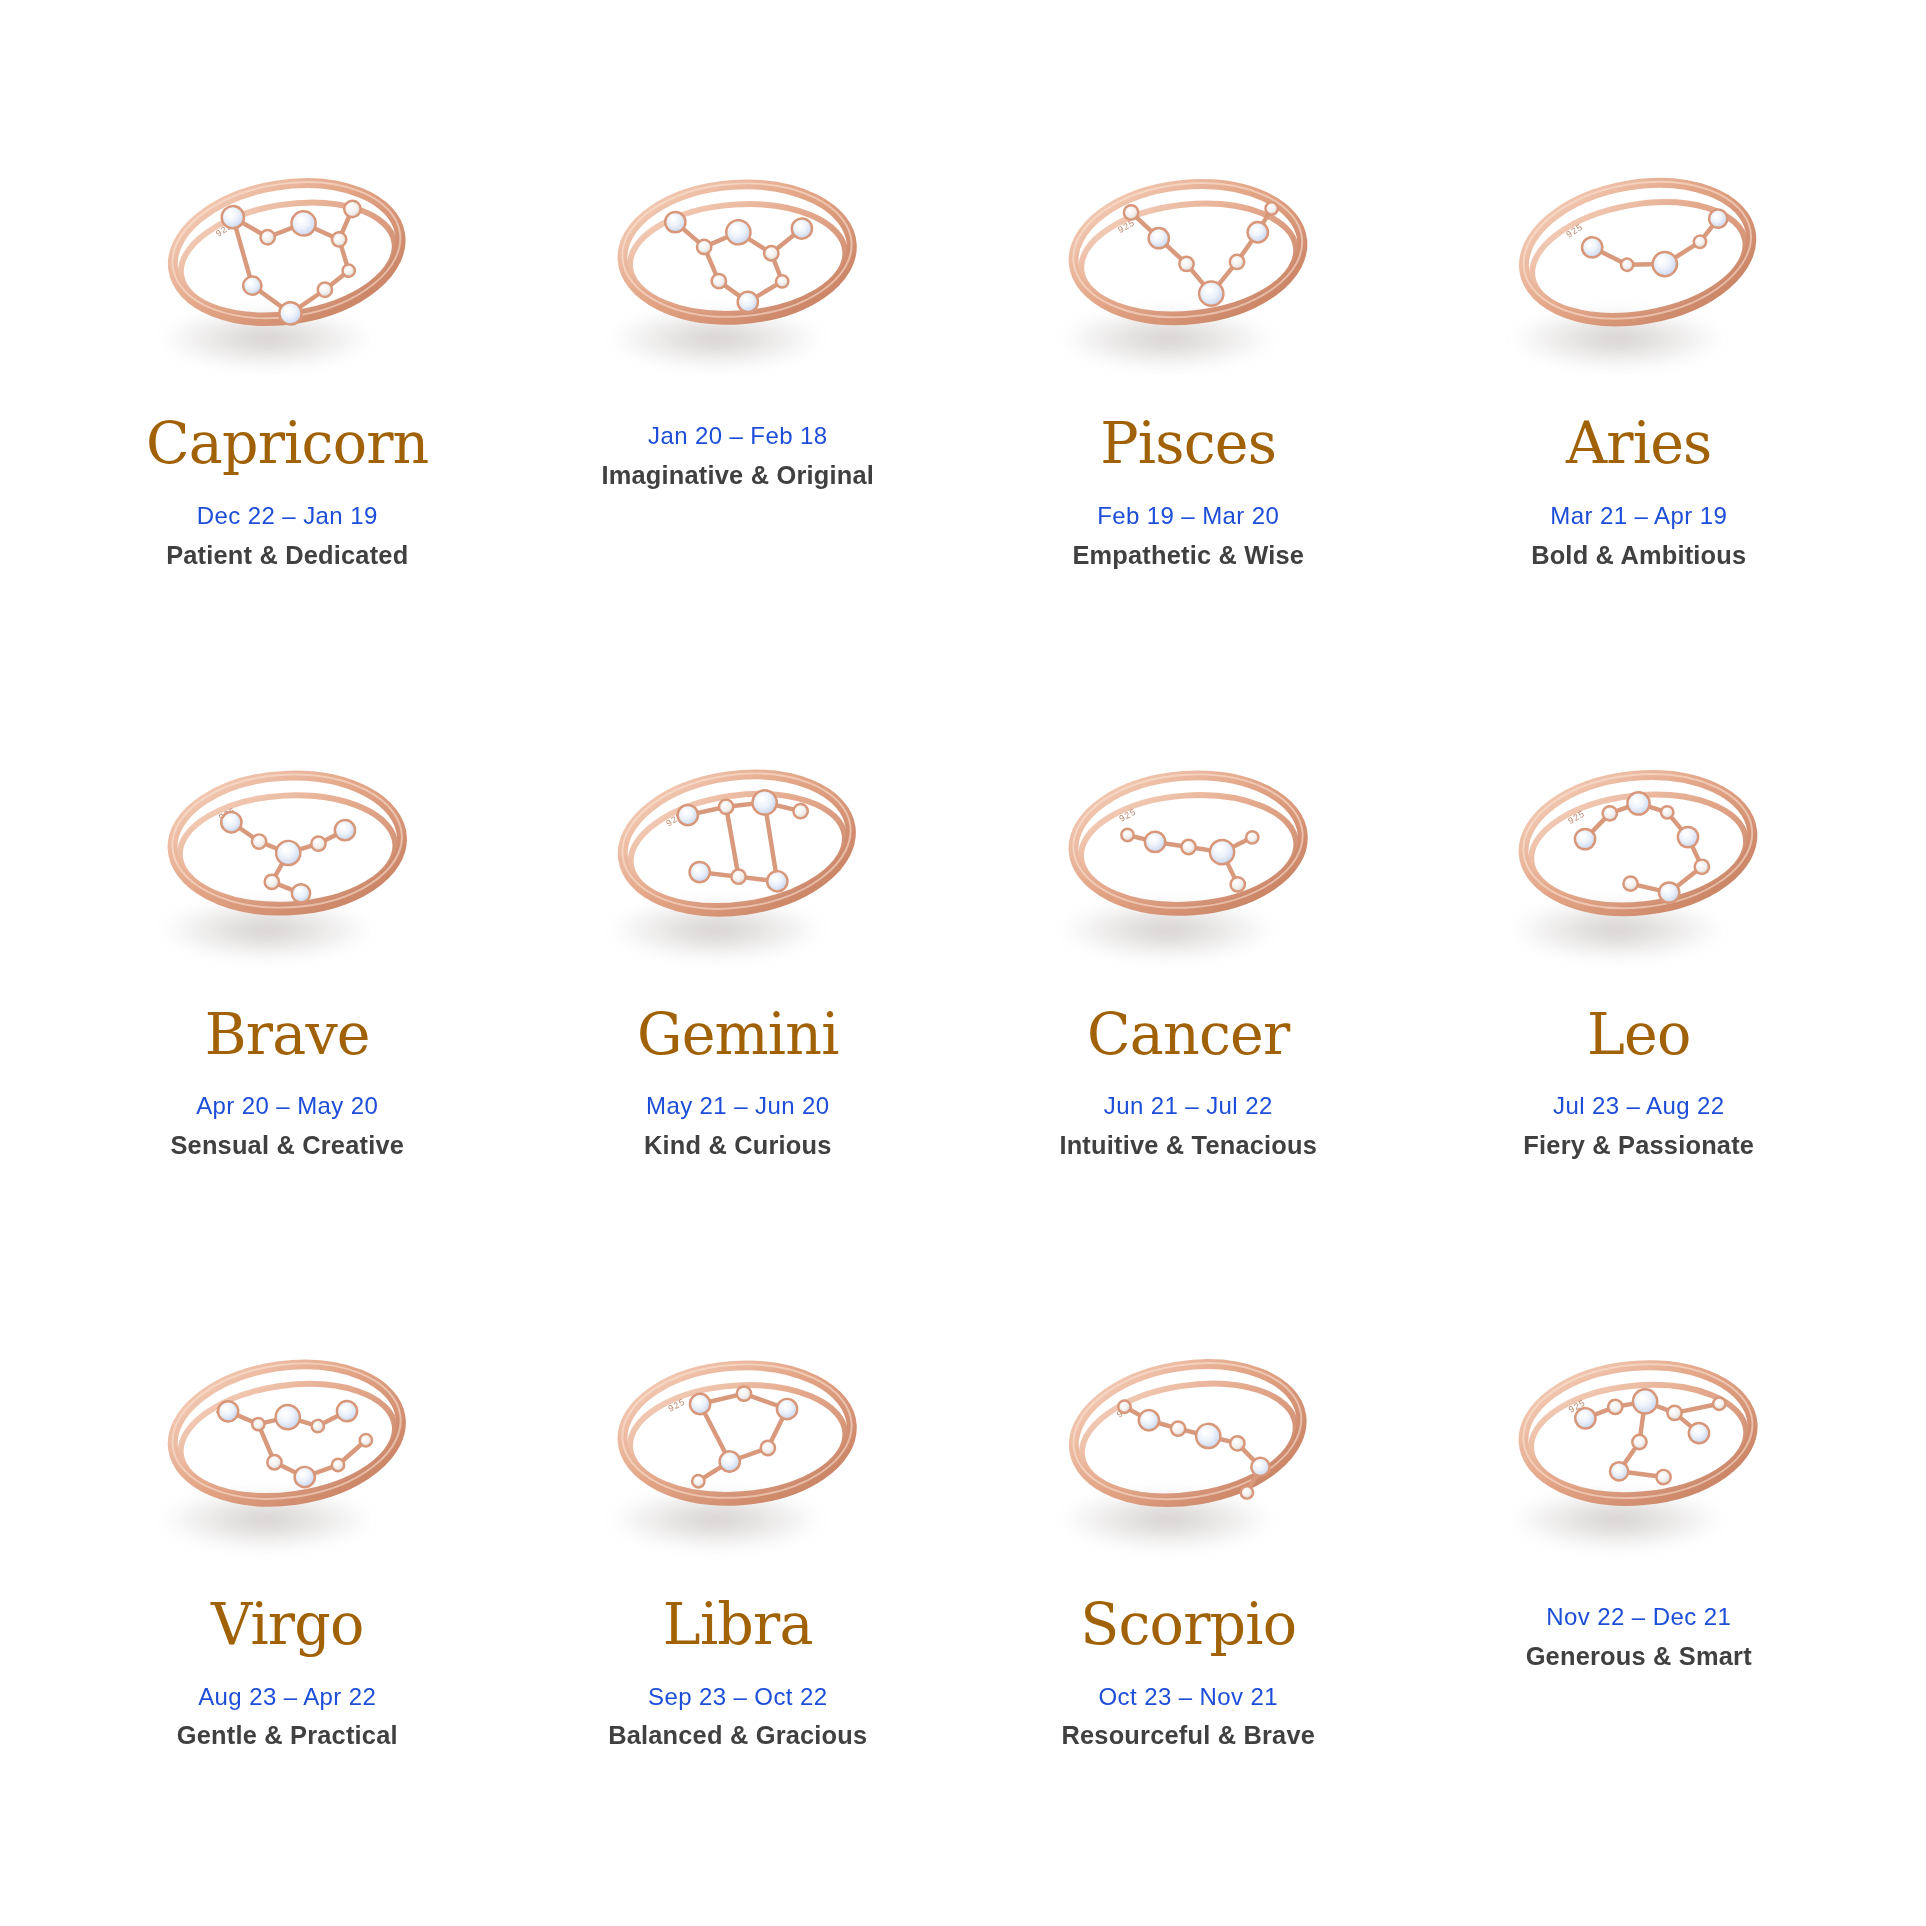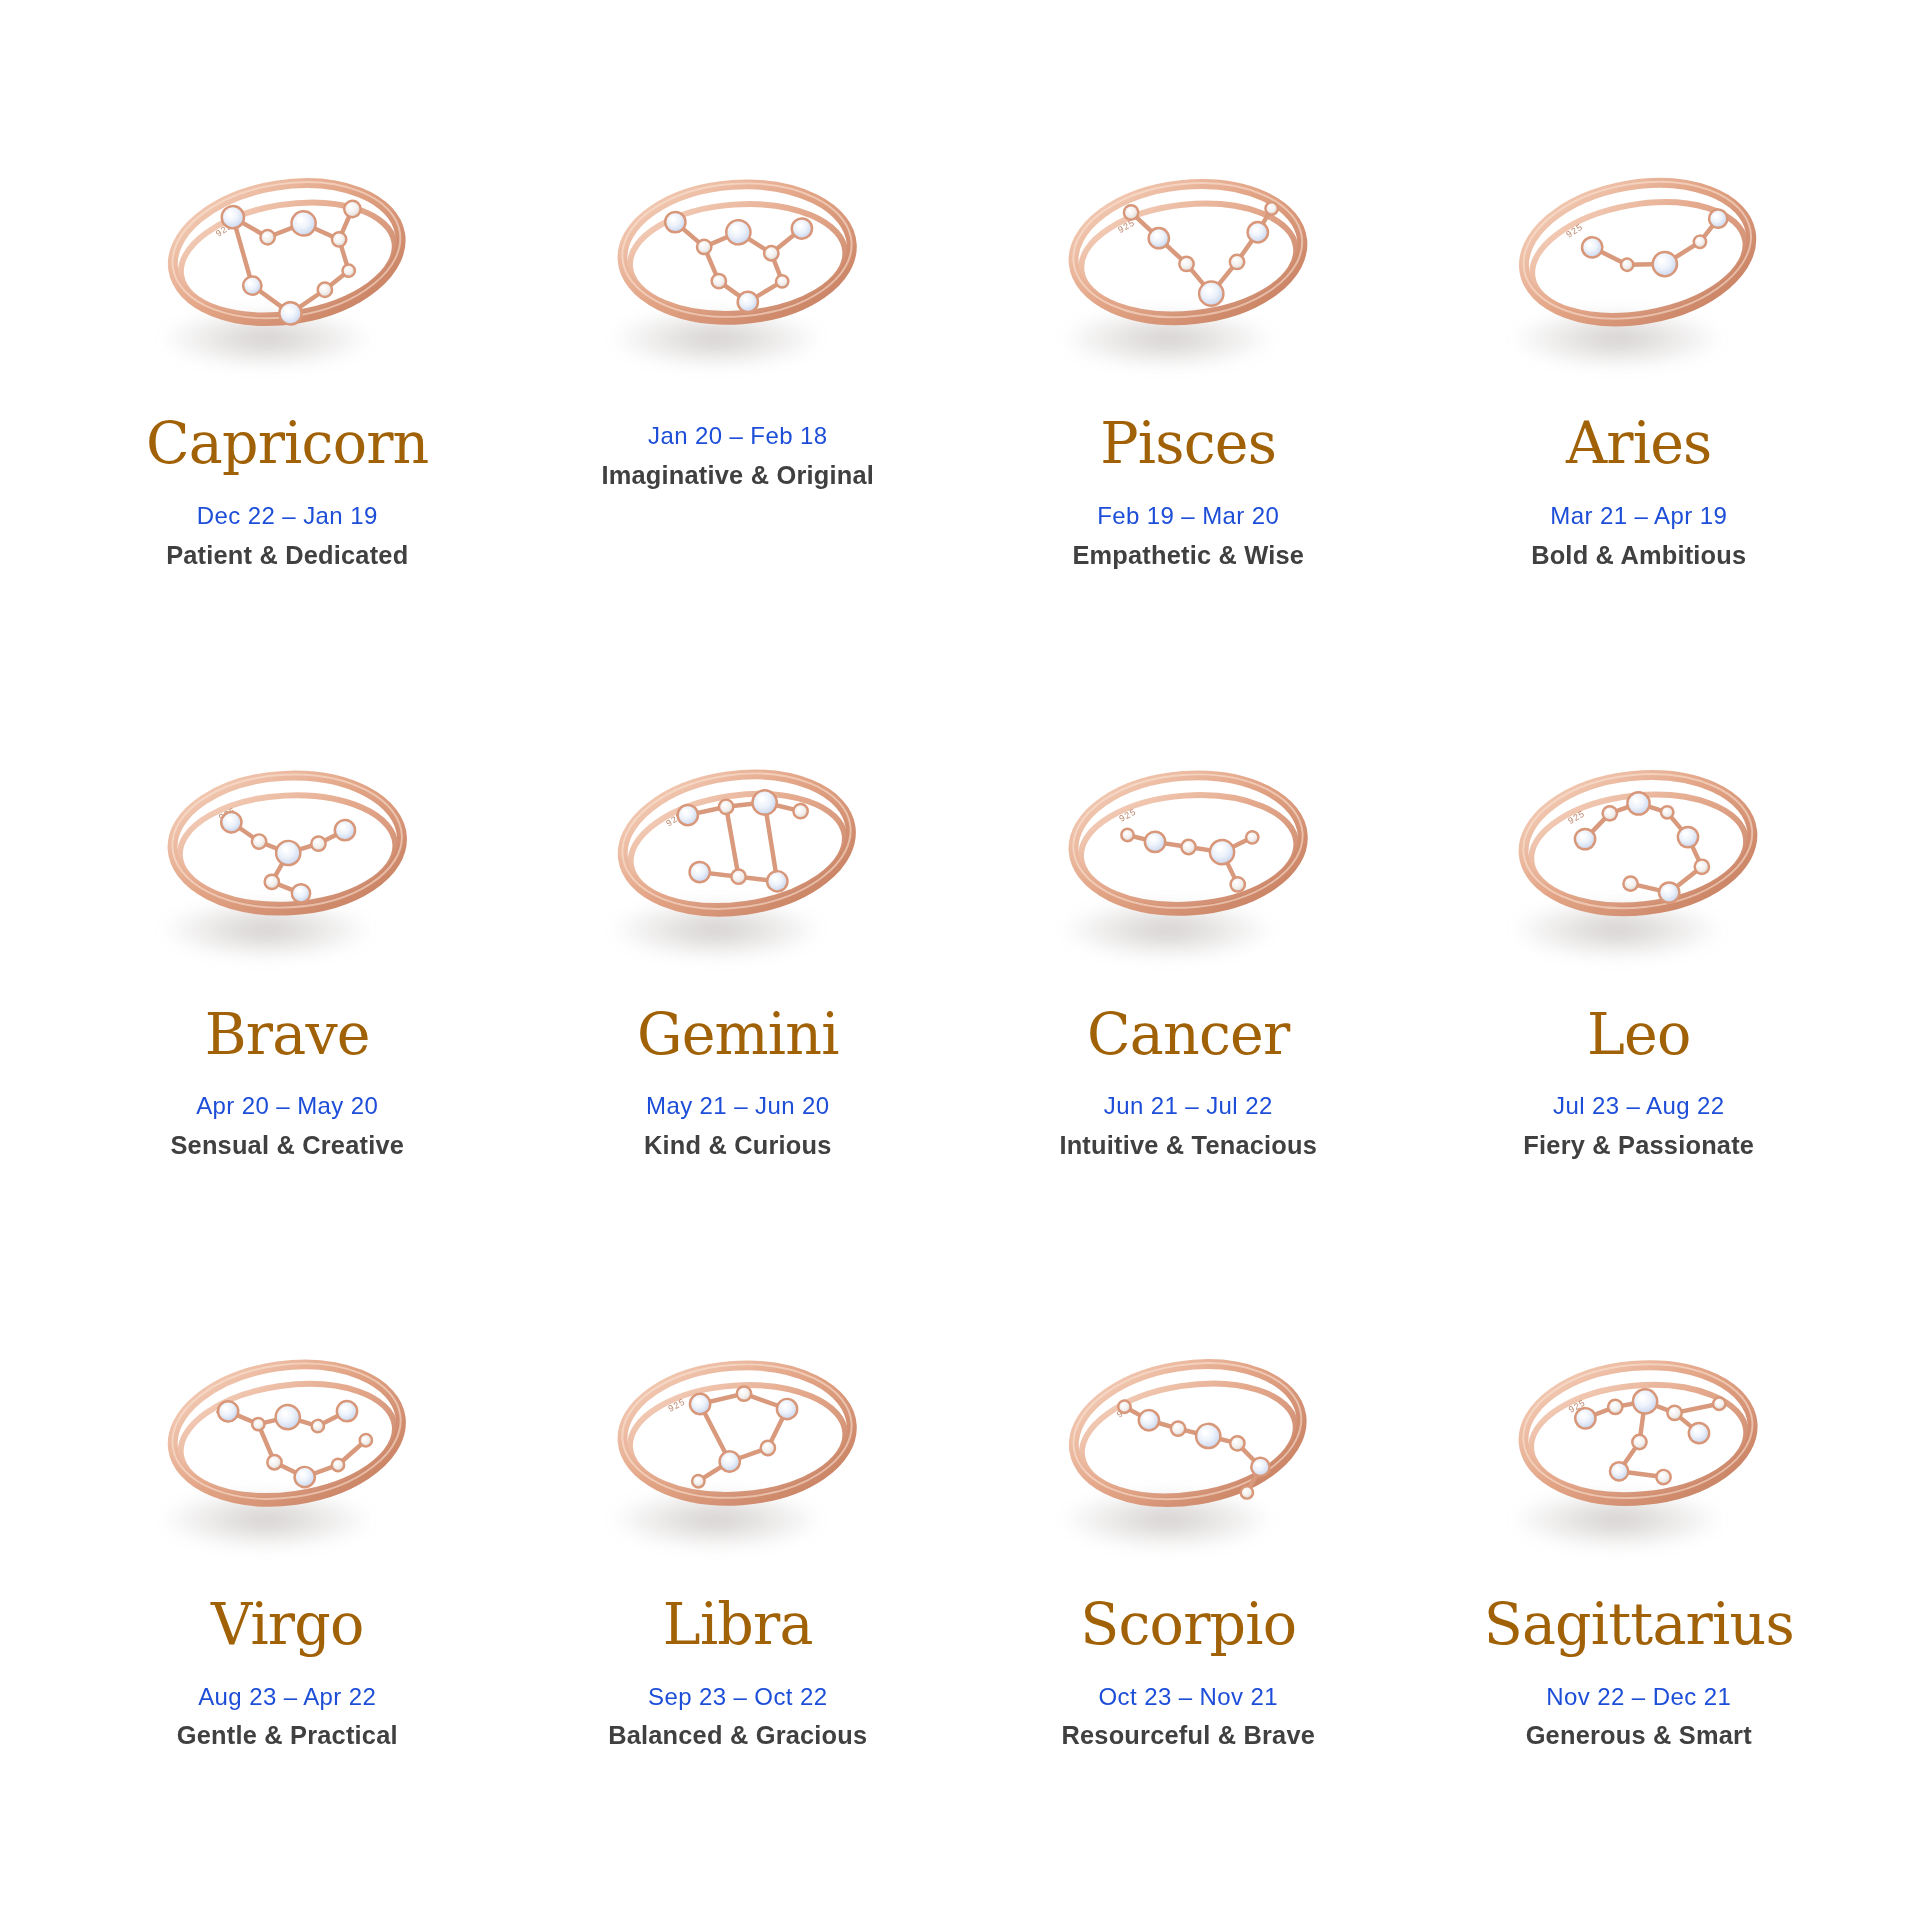--- a/index.html
+++ b/index.html
@@ -814,19 +814,18 @@
           <circle cx="131" cy="139" r="8" fill="url(#mg11)"></circle>
           <circle cx="128.6" cy="136.2" r="2.24" fill="rgba(255,255,255,0.85)"></circle>
           <circle cx="176" cy="144" r="8.5" fill="#d9977a"></circle>
           <circle cx="176" cy="144" r="6" fill="url(#cg11)"></circle>
           <circle cx="174.2" cy="141.9" r="1.6800000000000002" fill="rgba(255,255,255,0.85)"></circle>
           <circle cx="231" cy="69" r="7.5" fill="#d9977a"></circle>
           <circle cx="231" cy="69" r="5" fill="url(#cg11)"></circle>
           <circle cx="229.5" cy="67.25" r="1.4000000000000001" fill="rgba(255,255,255,0.85)"></circle>
         </svg>
     </div>
-    <h2 class="sign-name">Sagittarius</h2>
     <p class="sign-dates">Nov 22 – Dec 21</p>
     <p class="sign-traits">Generous &amp; Smart</p>
   </figure>
 
 </main>
 
 
 </body></html>

